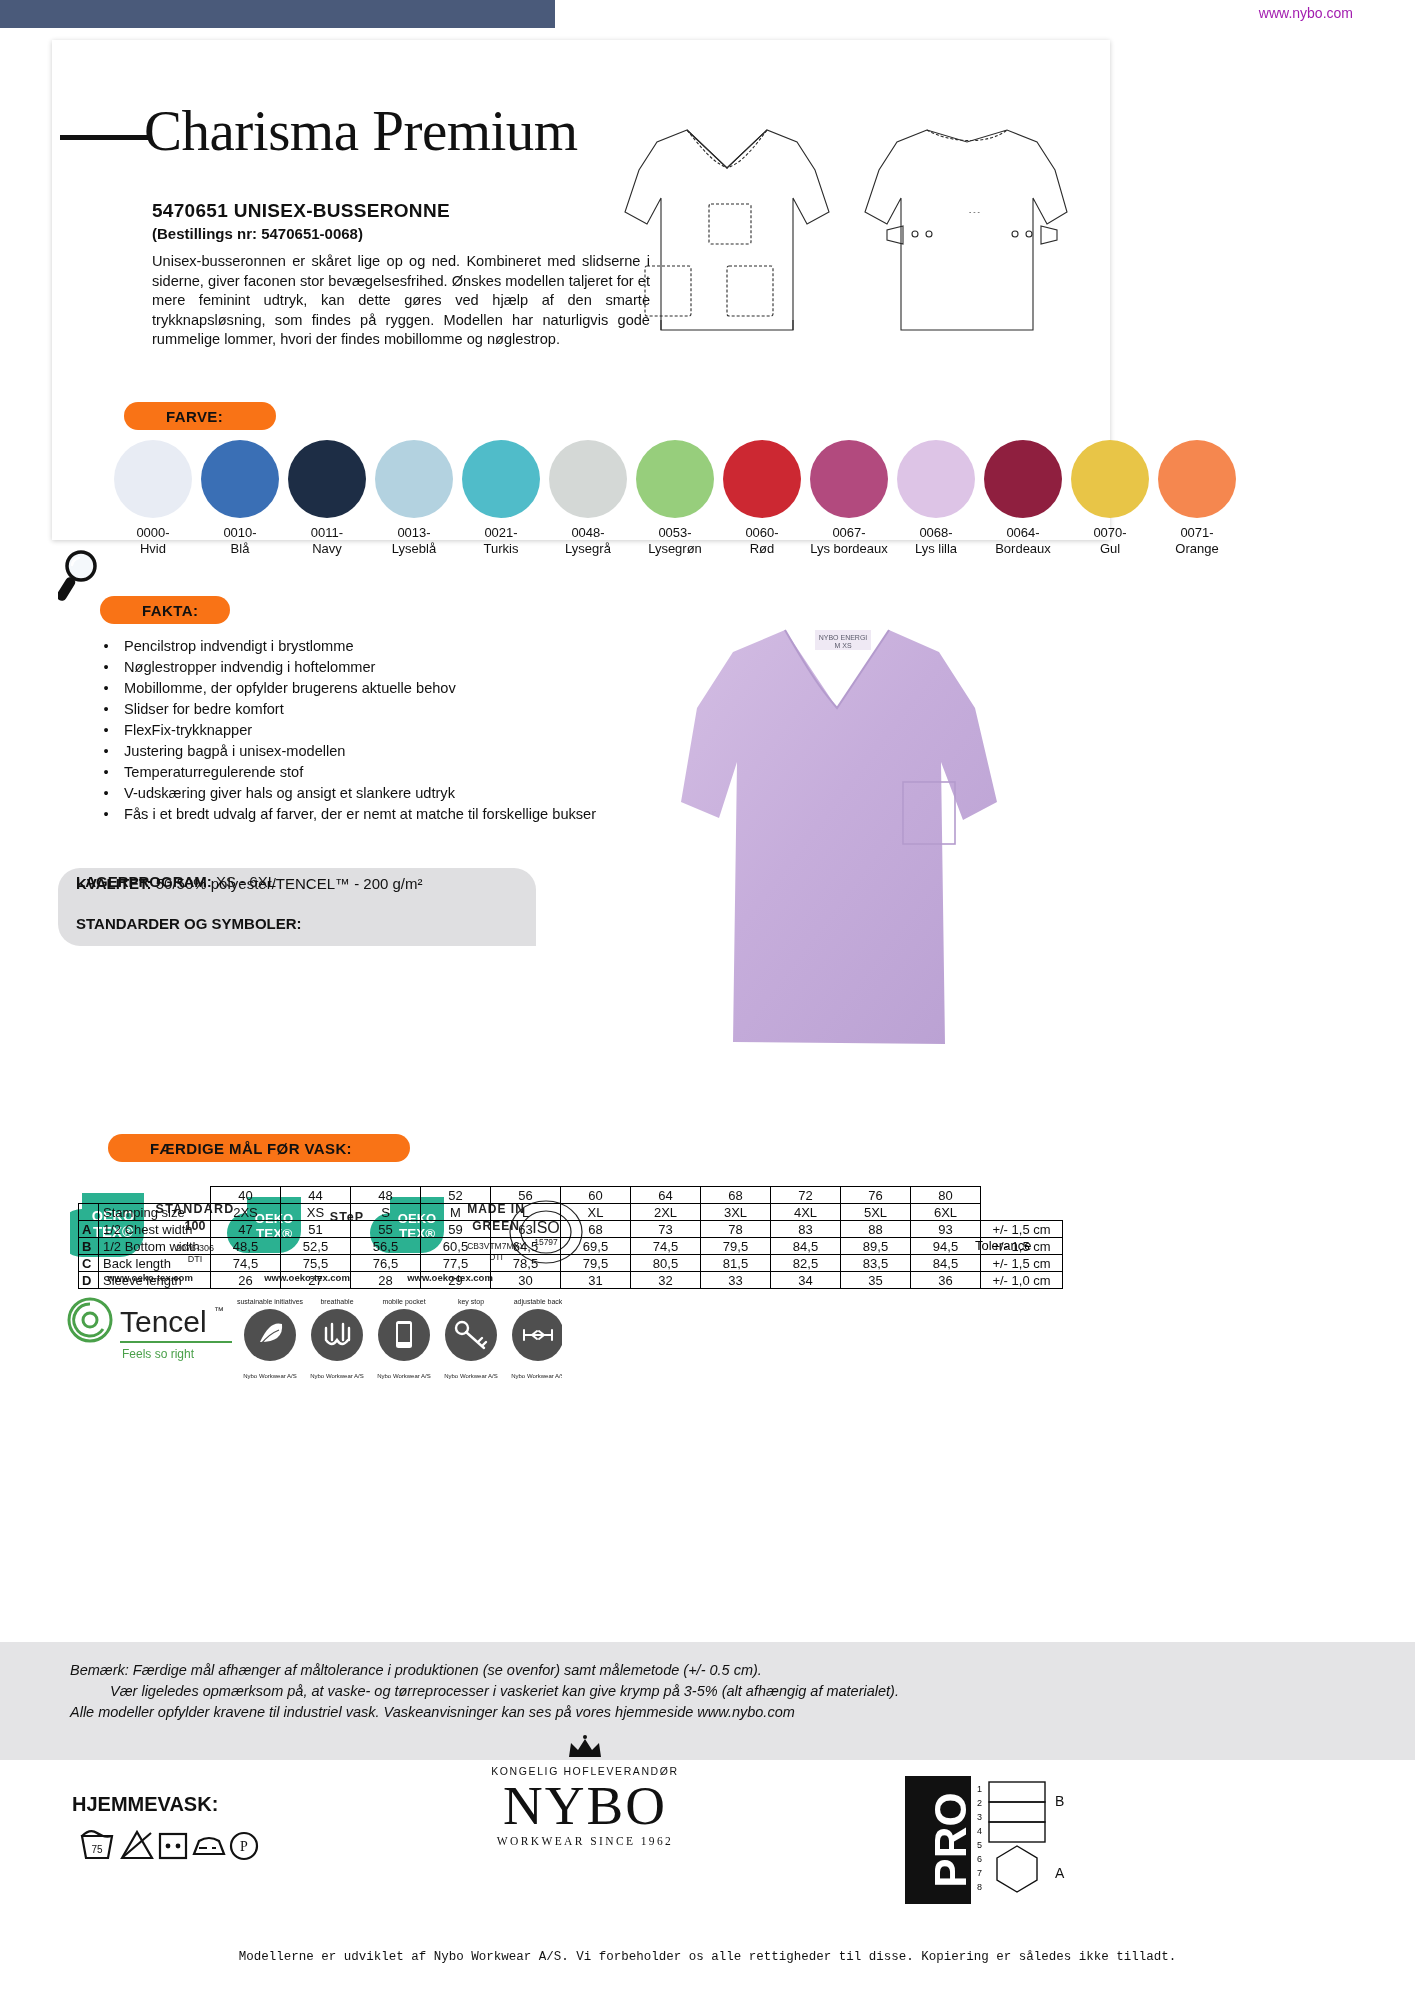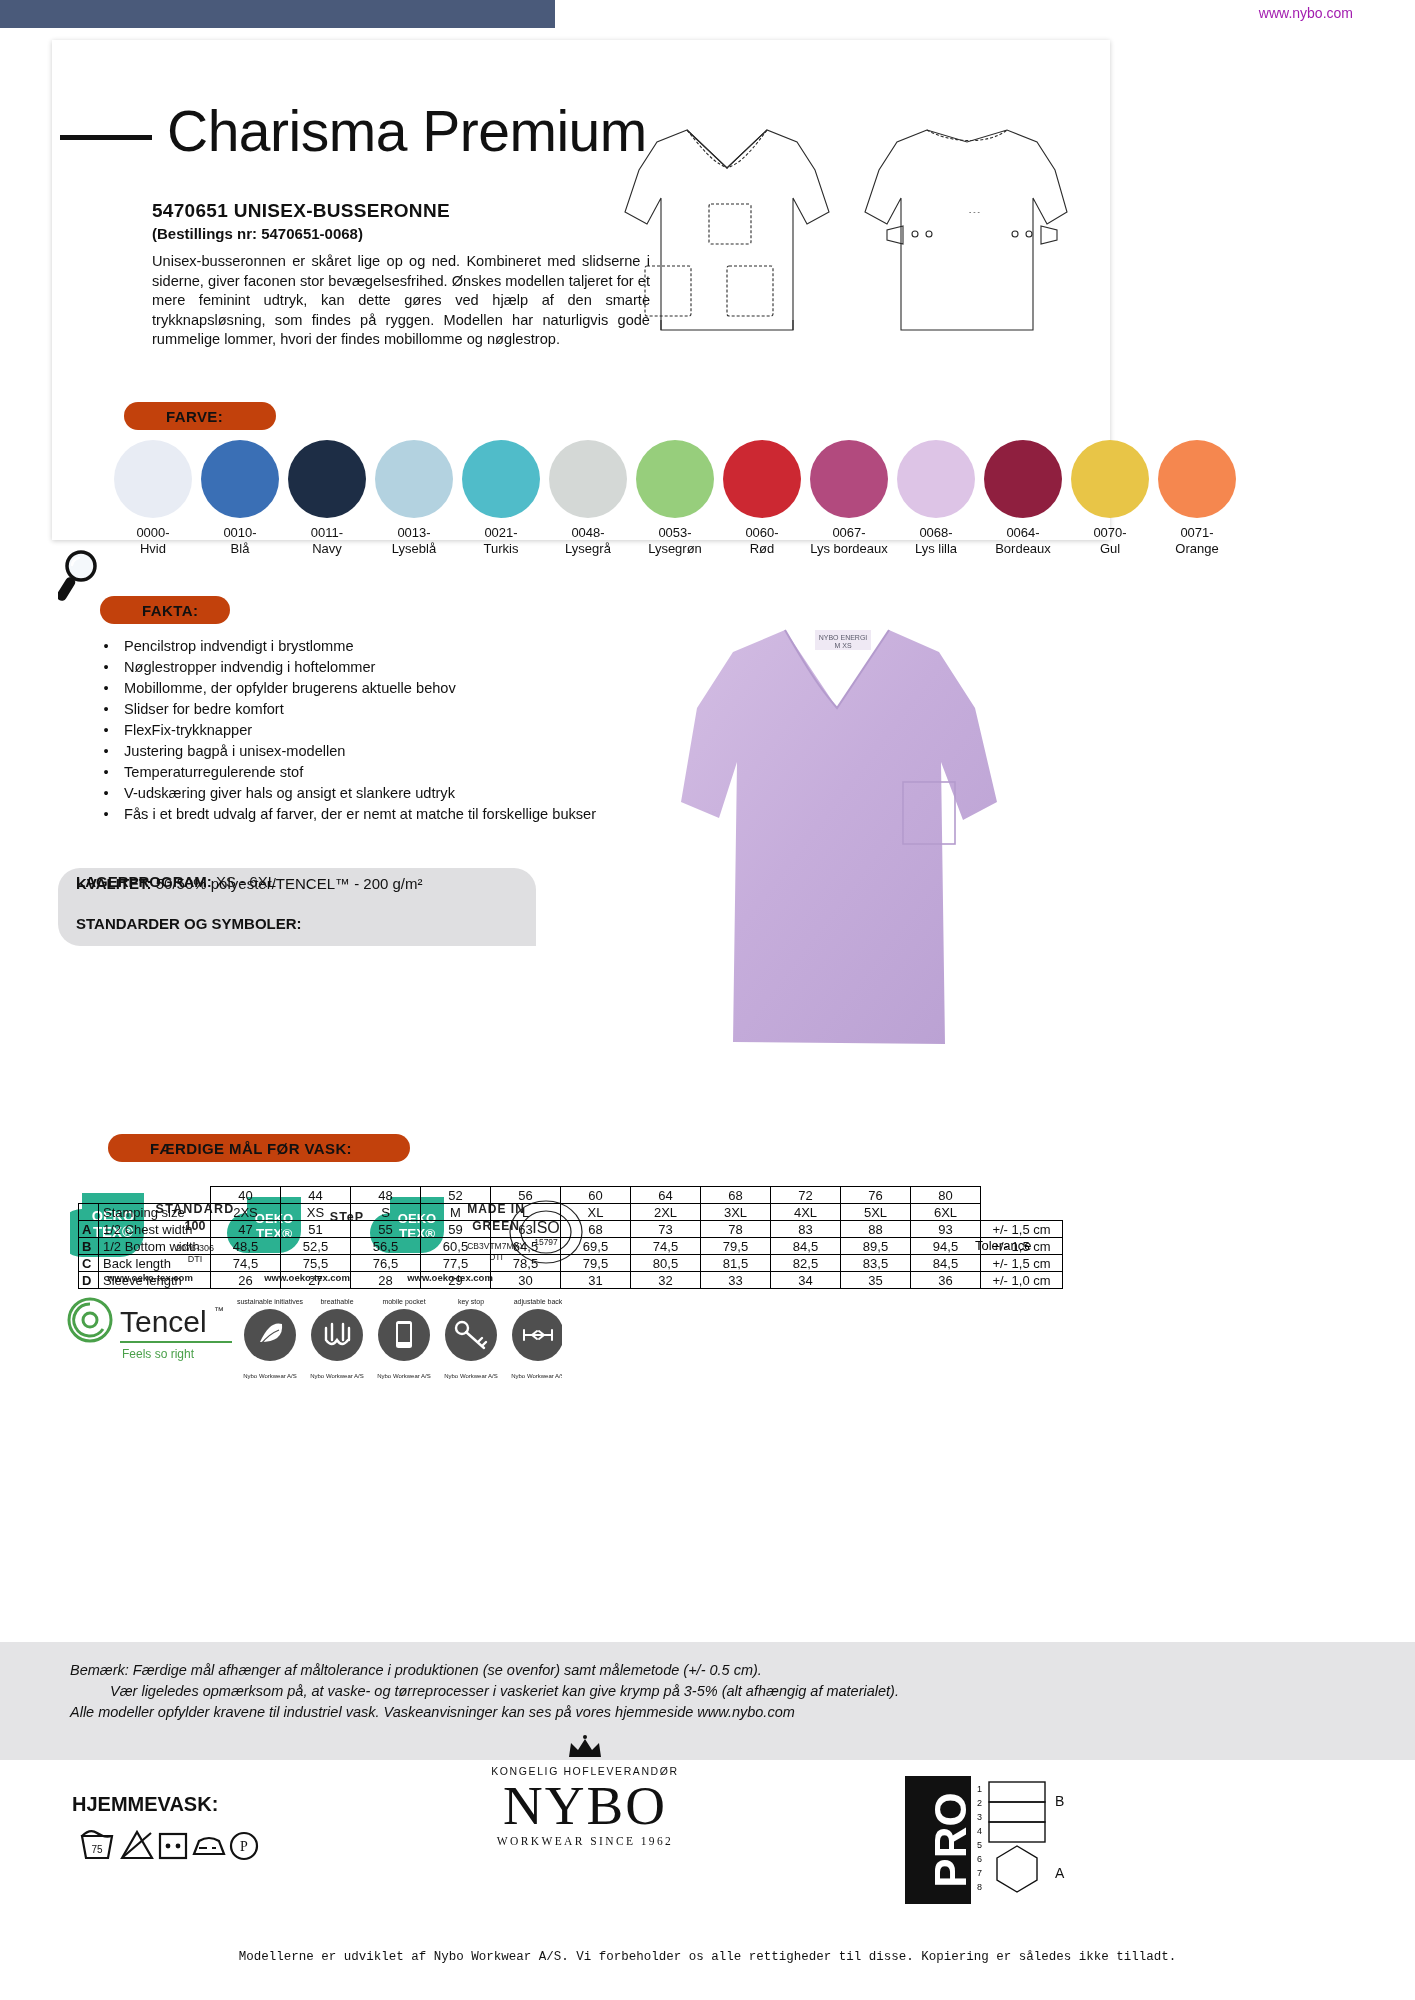--- a/index.html
+++ b/index.html
@@ -14,31 +14,31 @@
   .topbar-blue { position:absolute; top:0; left:0; width:555px; height:28px; background:#4a5a7a; }
   .topbar-url { position:absolute; top:5px; right:62px; font-size:14px; color:#a21caf; }
 
   .page-card {
     position:absolute; left:52px; top:40px; width:1058px; height:500px;
     background:#ffffff; box-shadow:0 1px 5px rgba(0,0,0,.20);
   }
 
   .title-rule { position:absolute; left:8px; top:95px; width:92px; height:5px; background:#111; }
   .main-title {
-    position:absolute; left:115px; top:58px;
+    position:absolute; left:92px; top:58px;
     font-size:57px; font-weight:400; letter-spacing:-0.5px; color:#111;
-    font-family:Liberation Sans, sans-serif;
+    font-family:Liberation Serif, serif;
   }
 
   .prodcode { position:absolute; left:100px; top:160px; font-size:19px; font-weight:bold; color:#111; letter-spacing:.3px;}
   .ordernr { position:absolute; left:100px; top:185px; font-size:15px; font-weight:bold; color:#111;}
   .desc { position:absolute; left:100px; top:212px; width:498px; font-size:14.6px; line-height:19.5px; color:#111; text-align:justify;}
 
   .pill {
-    background:#c2410c; border-radius:16px; height:28px; display:flex; align-items:center;
+    background:#f97316; border-radius:16px; height:28px; display:flex; align-items:center;
     font-size:15px; font-weight:bold; color:#111; padding-left:42px; letter-spacing:.4px;
   }
   .pill-farve { position:absolute; left:72px; top:362px; width:152px; }
 
   .swatches { position:absolute; left:62px; top:400px; width:1040px; display:flex; }
   .sw { width:78px; margin-right:9px; }
   .sw-circle { width:78px; height:78px; border-radius:50%; }
   .sw-label { margin-top:7px; font-size:13px; line-height:16px; color:#111; text-align:center;}
 
   .loupe { position:absolute; left:58px; top:548px; width:50px; height:58px; }

